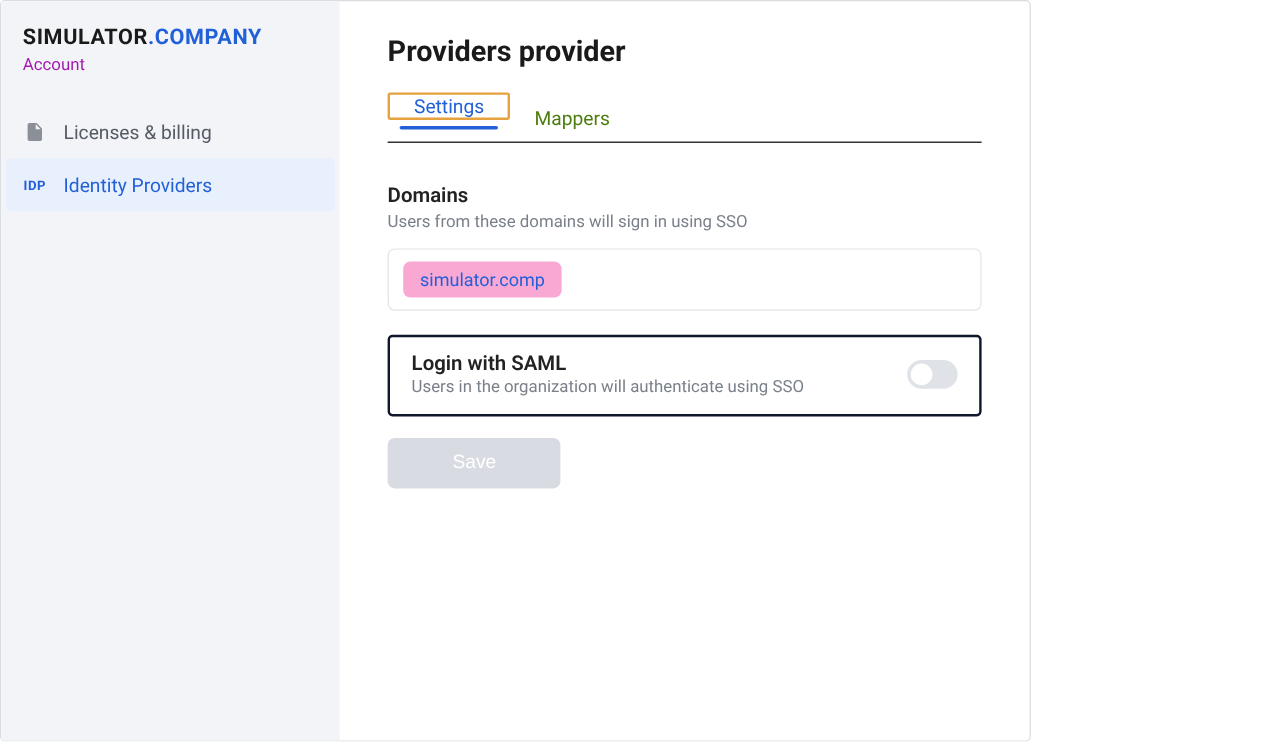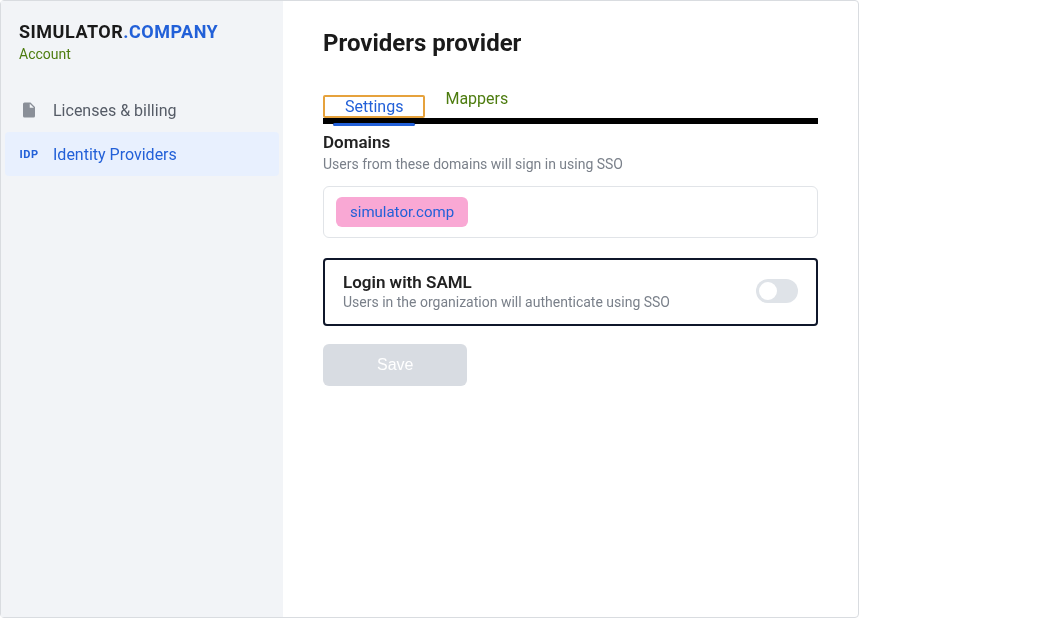--- a/index.html
+++ b/index.html
@@ -28,21 +28,21 @@
       padding: 0 18px 4px 18px;
       font-size: 18px;
       font-weight: 700;
       letter-spacing: 0.5px;
     }
     .brand .b1 { color: #1a1a1a; }
     .brand .b2 { color: #2260d8; }
     .account-label {
       padding: 0 18px 26px 18px;
       font-size: 14px;
-      color: #4d7c0f;
+      color: #a21caf;
     }
     .nav-item {
       display: flex;
       align-items: center;
       padding: 12px 18px;
       font-size: 16px;
       color: #555b66;
       cursor: pointer;
       gap: 14px;
     }
@@ -73,23 +73,23 @@
       overflow: auto;
     }
     .page-title {
       font-size: 24px;
       font-weight: 700;
       color: #1a1a1a;
       margin-bottom: 20px;
     }
     .tabs-row {
       display: flex;
-      align-items: flex-end;
-      border-bottom: 6px solid #000000;
-      margin-bottom: 8px;
+      align-items: flex-start;
+      border-bottom: 1px solid #000000;
+      margin-bottom: 34px;
     }
     .tabs-highlight-box {
       border: 2px solid #e6a23c;
       border-radius: 2px;
       display: inline-block;
       padding: 0;
     }
     .tab {
       padding: 12px 20px 10px 20px;
       font-size: 16px;

